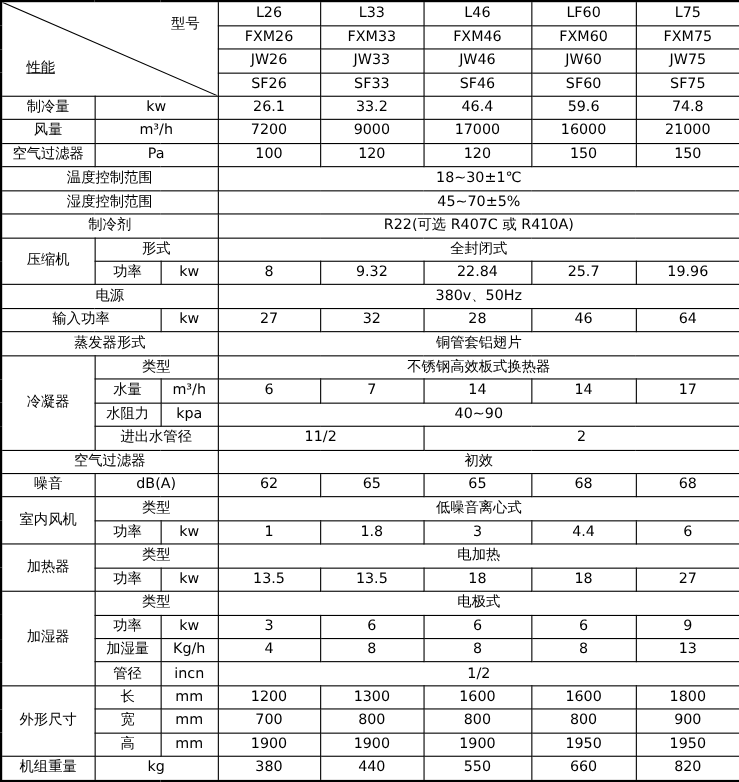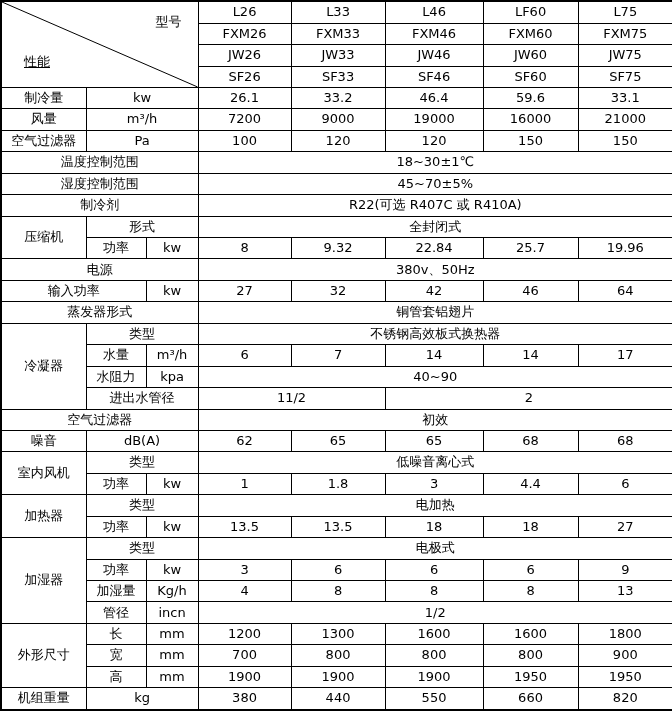--- a/index.html
+++ b/index.html
@@ -78,29 +78,29 @@
       <td>SF75</td>
     </tr>
 
     <tr>
       <td>制冷量</td>
       <td colspan="2">kw</td>
       <td>26.1</td>
       <td>33.2</td>
       <td>46.4</td>
       <td>59.6</td>
-      <td>33.1</td>
+      <td>74.8</td>
     </tr>
 
     <tr>
       <td>风量</td>
       <td colspan="2">m³/h</td>
       <td>7200</td>
       <td>9000</td>
-      <td>19000</td>
+      <td>17000</td>
       <td>16000</td>
       <td>21000</td>
     </tr>
 
     <tr>
       <td>空气过滤器</td>
       <td colspan="2">Pa</td>
       <td>100</td>
       <td>120</td>
       <td>120</td>
@@ -142,21 +142,21 @@
     <tr>
       <td colspan="3">电源</td>
       <td colspan="5">380v、50Hz</td>
     </tr>
 
     <tr>
       <td colspan="2">输入功率</td>
       <td>kw</td>
       <td>27</td>
       <td>32</td>
-      <td>42</td>
+      <td>28</td>
       <td>46</td>
       <td>64</td>
     </tr>
 
     <tr>
       <td colspan="3">蒸发器形式</td>
       <td colspan="5">铜管套铝翅片</td>
     </tr>
 
     <tr>

